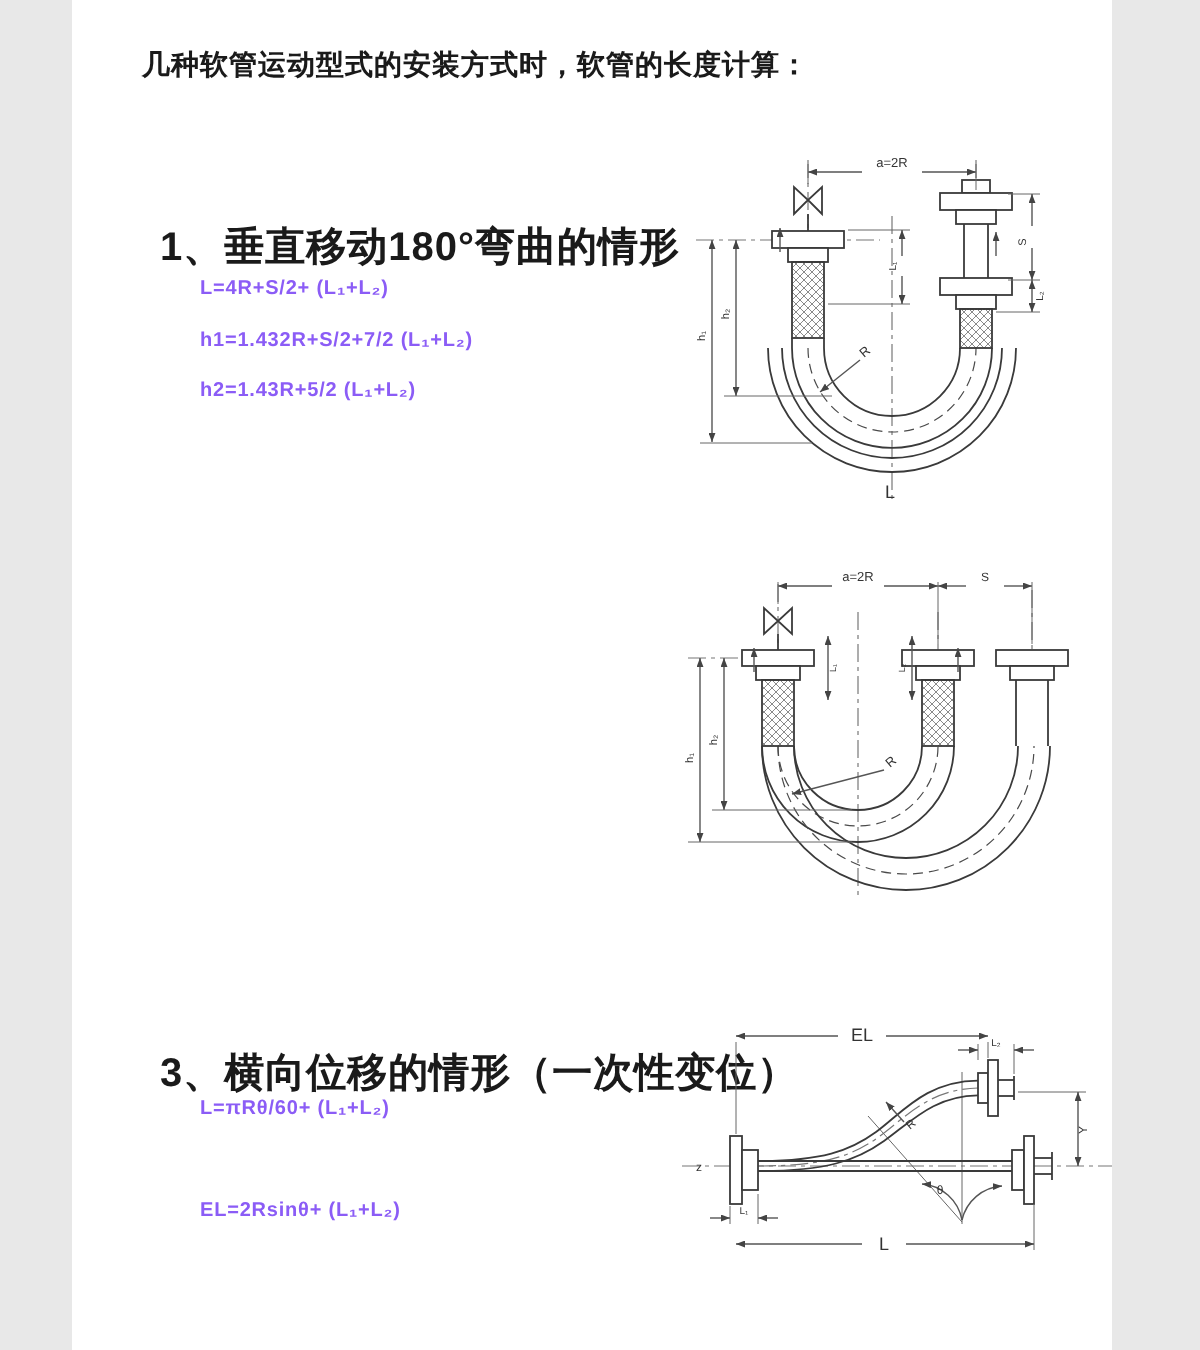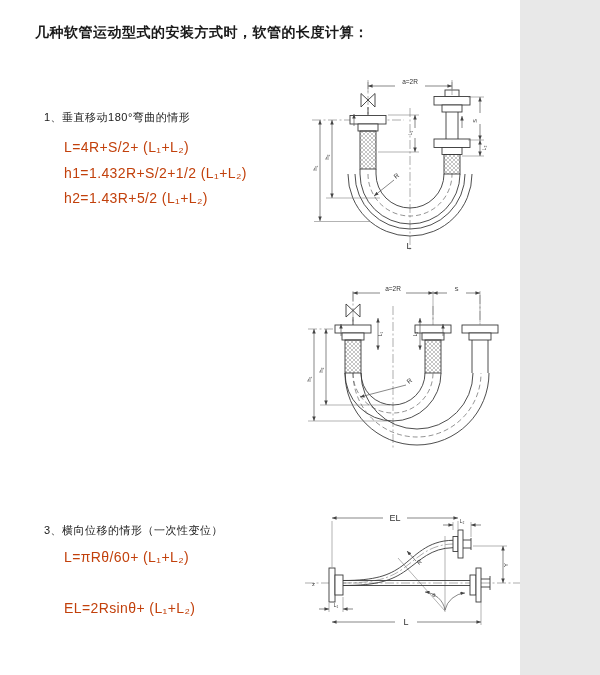--- a/index.html
+++ b/index.html
@@ -1,20 +1,20 @@
 <!DOCTYPE html>
 <html><head>
 <meta charset="utf-8">
 <style>
   html,body{margin:0;padding:0;background:#e8e8e8;}
   .page{position:relative;width:520px;height:675px;background:#ffffff;overflow:hidden;
-        font-family:"Liberation Sans",sans-serif;color:#1a1a1a;}
+        font-family:"Liberation Sans",sans-serif;color:#1a1a1a;margin-left:36px;}
   .title{position:absolute;left:35px;top:24px;font-size:14px;font-weight:bold;letter-spacing:0.5px;}
-  .sec-head{position:absolute;left:44px;font-size:11px;font-weight:normal;letter-spacing:0.5px;}
-  .formula{position:absolute;left:64px;font-size:14px;letter-spacing:0.4px;color:#c2410c;}
+  .sec-head{position:absolute;left:44px;font-size:20px;font-weight:bold;letter-spacing:0.5px;}
+  .formula{position:absolute;left:64px;font-size:10px;letter-spacing:0.4px;color:#8b5cf6;font-weight:bold;}
   svg.diag{position:absolute;}
   svg text{font-family:"Liberation Sans",sans-serif;fill:#333;}
   .struct{stroke:#3a3a3a;stroke-width:0.9;fill:none;}
   .structw{stroke:#3a3a3a;stroke-width:0.9;fill:#ffffff;}
   .dim{stroke:#555;stroke-width:0.7;fill:none;}
   .thin{stroke:#666;stroke-width:0.5;fill:none;}
   .cl{stroke:#777;stroke-width:0.6;fill:none;stroke-dasharray:9 2.5 2 2.5;}
   .dash{stroke:#4a4a4a;stroke-width:0.6;fill:none;stroke-dasharray:5 3;}
 </style>
 </head>
@@ -33,21 +33,21 @@
     </pattern>
   </defs>
 </svg>
 
 <div class="page">
 
   <div class="title">几种软管运动型式的安装方式时，软管的长度计算：</div>
 
   <div class="sec-head" style="top:110px">1、垂直移动180°弯曲的情形</div>
   <div class="formula" style="top:139px">L=4R+S/2+ (L₁+L₂)</div>
-  <div class="formula" style="top:165px">h1=1.432R+S/2+1/2 (L₁+L₂)</div>
+  <div class="formula" style="top:165px">h1=1.432R+S/2+7/2 (L₁+L₂)</div>
   <div class="formula" style="top:190px">h2=1.43R+5/2 (L₁+L₂)</div>
 
 
   <div class="sec-head" style="top:523px">3、横向位移的情形（一次性变位）</div>
   <div class="formula" style="top:549px">L=πRθ/60+ (L₁+L₂)</div>
   <div class="formula" style="top:600px">EL=2Rsinθ+ (L₁+L₂)</div>
 
   <svg class="diag" style="left:300px;top:66px" width="300" height="195" viewBox="0 0 300 195">
 
     <g>

